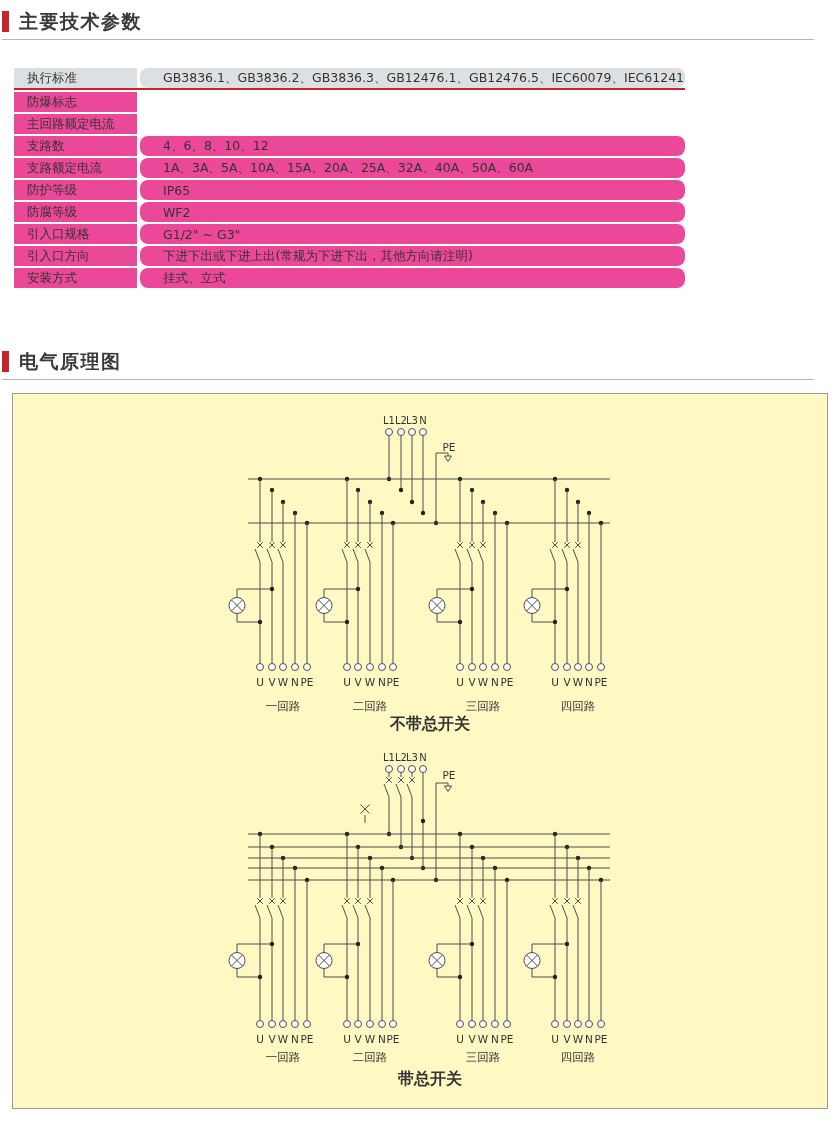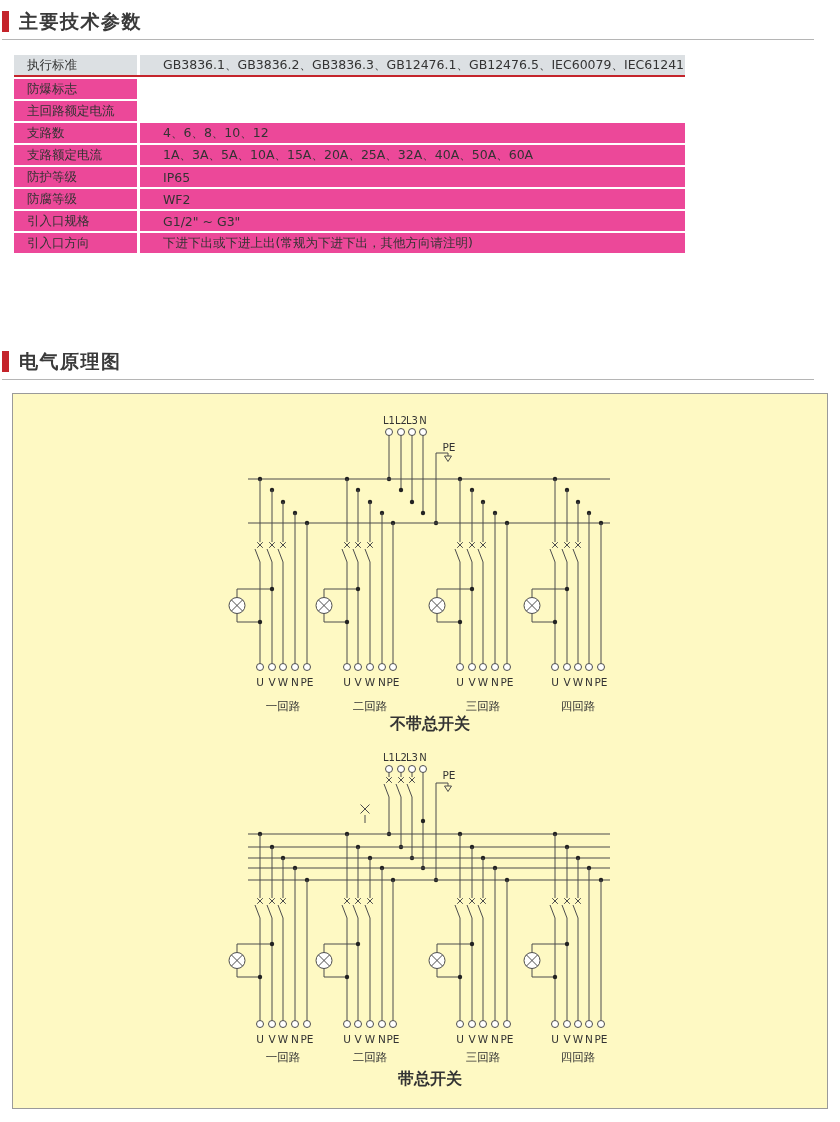--- a/index.html
+++ b/index.html
@@ -8,27 +8,27 @@
     font-family:"DejaVu Sans","Liberation Sans",sans-serif;
     color:#333;overflow:hidden;
   }
   .sec-header{
     position:absolute;left:2px;width:812px;
     display:flex;align-items:center;
     border-bottom:1px solid #b5b5b5;padding-bottom:7px;
   }
   .red-bar{width:7px;height:21px;background:#c4242b;margin-right:10px;flex:0 0 auto;}
   .sec-title{font-size:19px;font-weight:bold;color:#3a3a3a;letter-spacing:1.5px;line-height:22px;}
-  .param-table{position:absolute;left:14px;top:55px;width:671px;}
+  .param-table{position:absolute;left:14px;top:68px;width:671px;}
   .prow{display:flex;gap:3px;margin-bottom:2px;}
   .prow.first{margin-bottom:0;}
   .pcell{background:#ec4899;display:flex;align-items:center;height:20px;box-sizing:border-box;
          font-size:12.5px;color:#333;white-space:nowrap;}
   .pcell.label{flex:0 0 123px;padding-left:13px;}
-  .pcell.value{flex:1;padding-left:23px;}
+  .pcell.value{flex:1;padding-left:23px;border-radius:8px;}
   .prow.first .pcell{background:#dce0e3;}
   .red-divider{height:2px;background:#c4242b;margin-bottom:2px;}
   .diagram-box{
     position:absolute;left:12px;top:393px;width:814px;height:714px;
     border:1px solid #9a9a9a;background:#fef9c3;
   }
   .diagram-box svg{position:absolute;left:0;top:0;}
   svg text{font-family:"DejaVu Sans","Liberation Sans",sans-serif;}
 </style>
 </head>
@@ -67,20 +67,24 @@
       <div class="pcell label">防腐等级</div>
       <div class="pcell value">WF2</div>
     </div>
     <div class="prow">
       <div class="pcell label">引入口规格</div>
       <div class="pcell value">G1/2" ~ G3"</div>
     </div>
     <div class="prow">
       <div class="pcell label">引入口方向</div>
       <div class="pcell value">下进下出或下进上出(常规为下进下出，其他方向请注明)</div>
+    </div>
+    <div class="prow">
+      <div class="pcell label">安装方式</div>
+      <div class="pcell value">挂式、立式</div>
     </div>
   </div>
 
 <div class="sec-header" style="top:350px">
   <span class="red-bar"></span>
   <span class="sec-title">电气原理图</span>
 </div>
 
 <div class="diagram-box">
   <svg id="schematic" width="814" height="714" viewBox="13 394 814 714">

